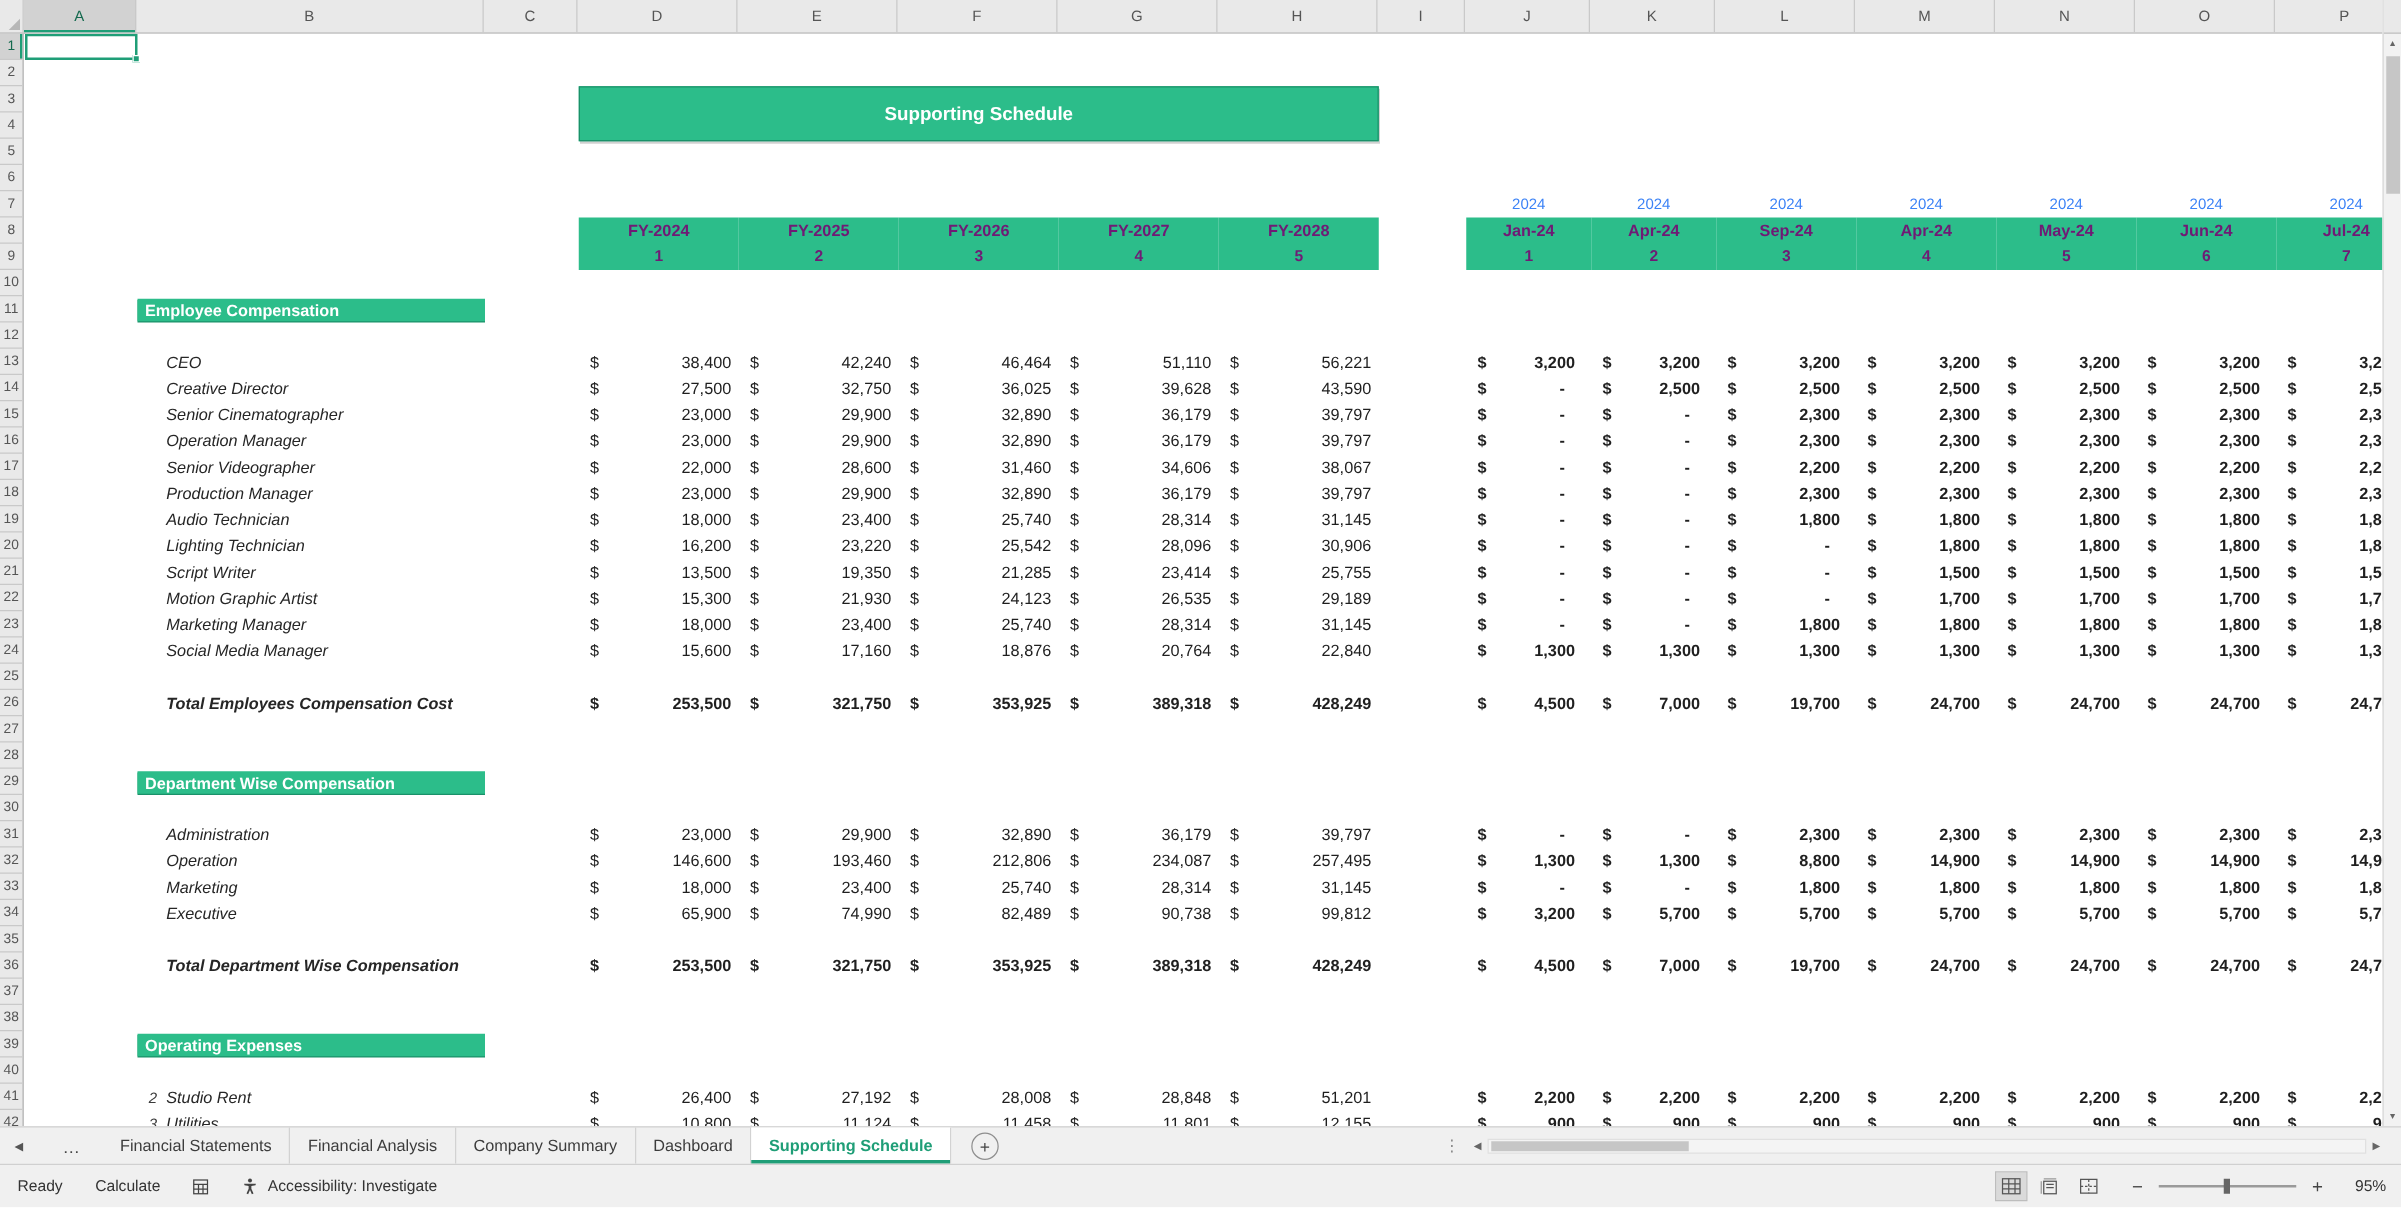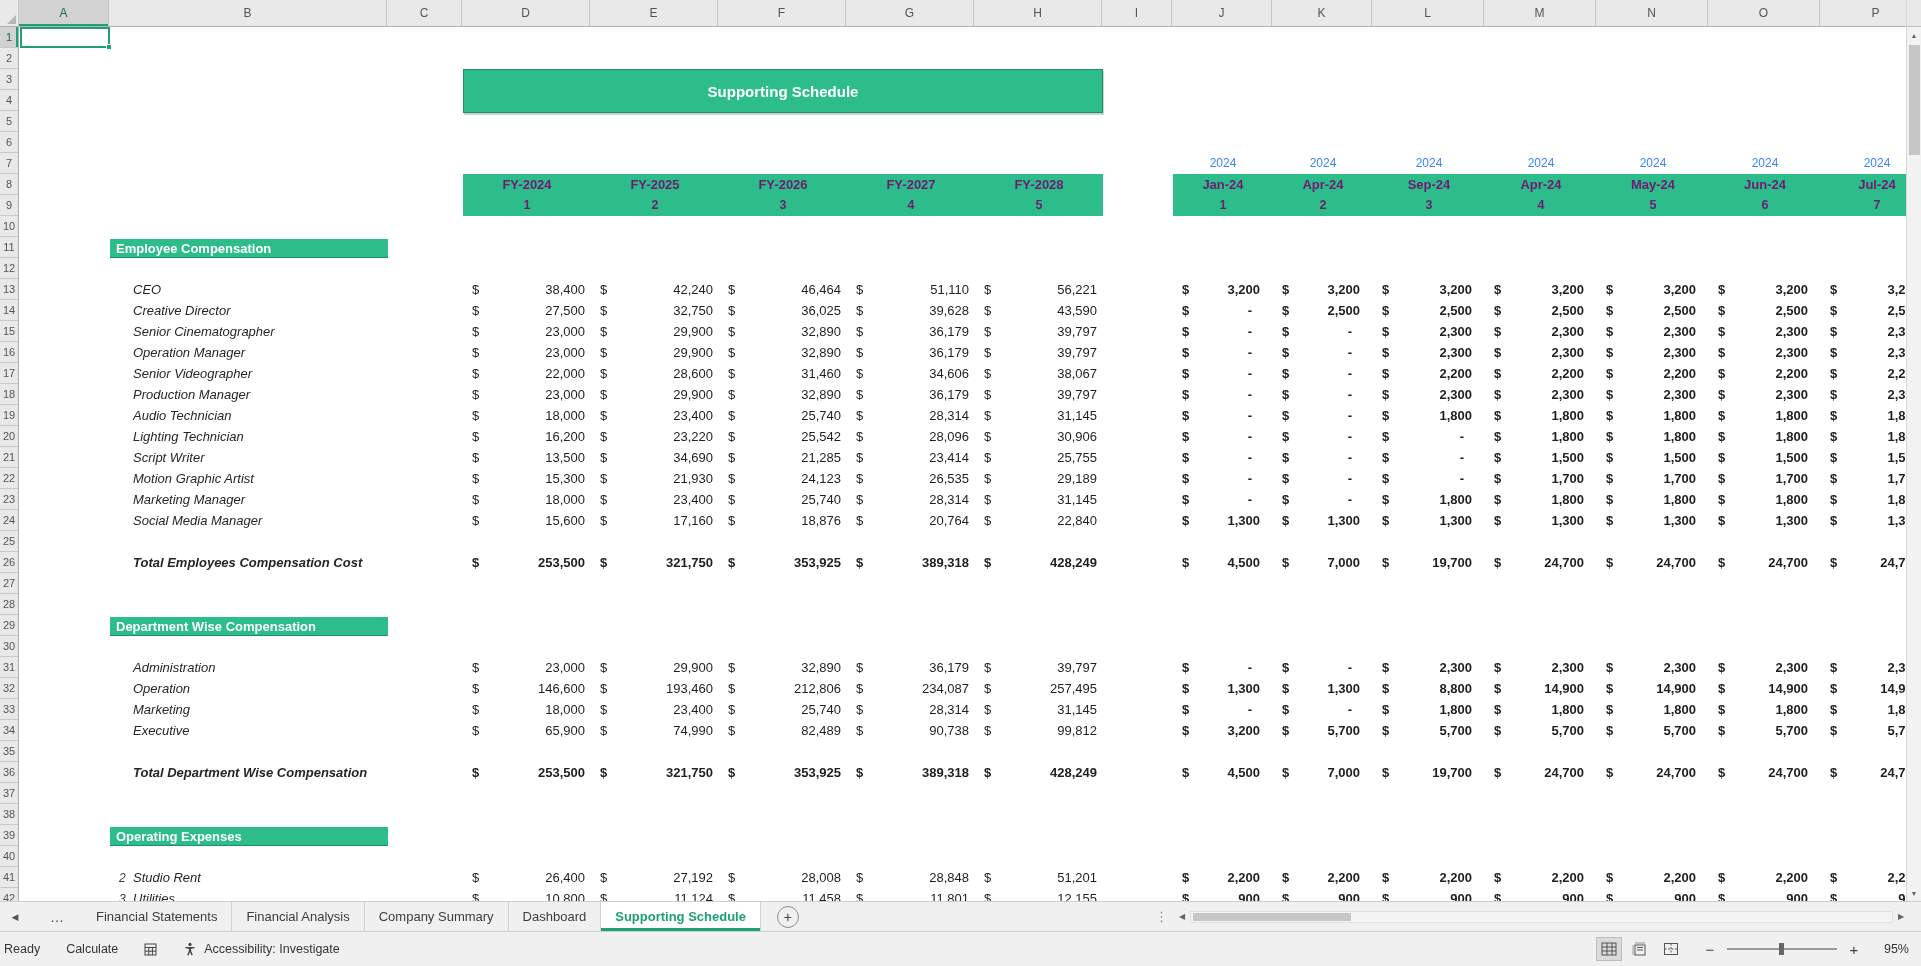--- a/index.html
+++ b/index.html
@@ -62,21 +62,21 @@
   .add-sheet{width:22px;height:22px;margin:auto 0 auto 16px;border:1px solid #8f8f8f;border-radius:50%;display:flex;align-items:center;justify-content:center;font-size:14px;color:#444;flex:0 0 22px;}
   .flex-spacer{flex:1;}
   .tab-splitter{display:flex;align-items:center;color:#8a8a8a;font-size:13px;padding:0 6px;}
   .hscroll{display:flex;align-items:center;width:735px;margin-right:12px;}
   .hs-arrow{width:16px;text-align:center;font-size:8px;color:#666;}
   .hs-track{flex:1;height:12px;background:#f4f4f4;border:1px solid #e0e0e0;position:relative;}
   .hs-thumb{position:absolute;left:2px;top:1px;height:8px;width:158px;background:#c6c6c6;}
 
   
   .status-bar{position:absolute;left:0;top:931px;width:1921px;height:35px;background:#f0f0f0;border-top:1px solid #d0d0d0;display:flex;align-items:center;font-size:12.5px;color:#333;}
-  .sb-left{display:flex;align-items:center;gap:26px;padding-left:4px;}
+  .sb-left{display:flex;align-items:center;gap:26px;padding-left:14px;}
   .sb-access{display:flex;align-items:center;gap:7px;}
   .sb-icon{display:flex;align-items:center;}
   .sb-right{margin-left:auto;display:flex;align-items:center;gap:10px;padding-right:12px;}
   .view-btns{display:flex;gap:7px;margin-right:10px;}
   .view-btn{width:24px;height:22px;display:flex;align-items:center;justify-content:center;}
   .view-btn.active{background:#dadada;outline:1px solid #bdbdbd;}
   .zoom-btn{font-size:15px;color:#444;width:14px;text-align:center;}
   .zoom-slider{position:relative;width:110px;height:14px;}
   .zoom-track{position:absolute;top:6px;left:0;right:0;height:2px;background:#9a9a9a;}
   .zoom-thumb{position:absolute;left:52px;top:1px;width:5px;height:12px;background:#666;}
@@ -639,21 +639,21 @@
         <div class="grid-row" style="top: 420px;">
           <div class="lbl">
             <span>Script Writer</span>
           </div>
           <div class="mcell" style="left: 443px; width: 128px;">
             <span class="cur">$</span>
             <span class="val">13,500</span>
           </div>
           <div class="mcell" style="left: 571px; width: 128px;">
             <span class="cur">$</span>
-            <span class="val">34,690</span>
+            <span class="val">19,350</span>
           </div>
           <div class="mcell" style="left: 699px; width: 128px;">
             <span class="cur">$</span>
             <span class="val">21,285</span>
           </div>
           <div class="mcell" style="left: 827px; width: 128px;">
             <span class="cur">$</span>
             <span class="val">23,414</span>
           </div>
           <div class="mcell" style="left: 955px; width: 128px;">

